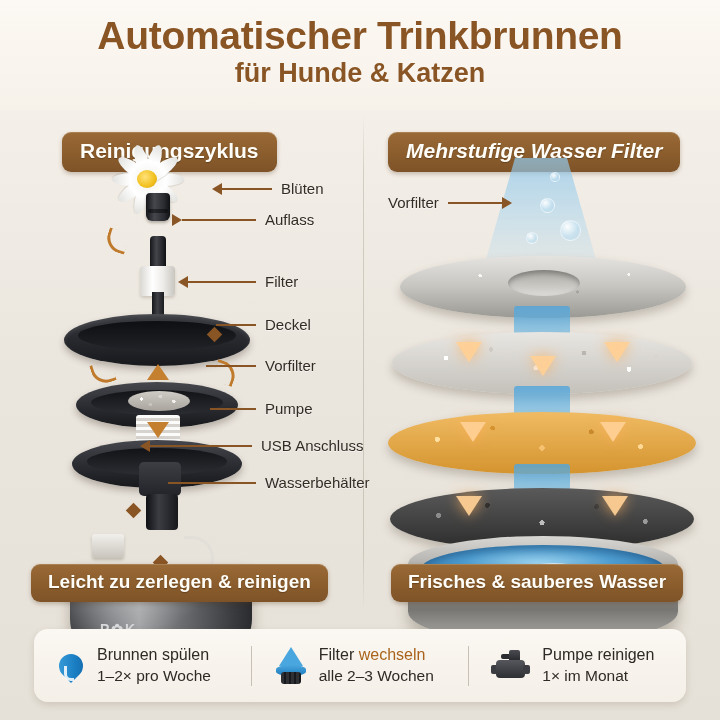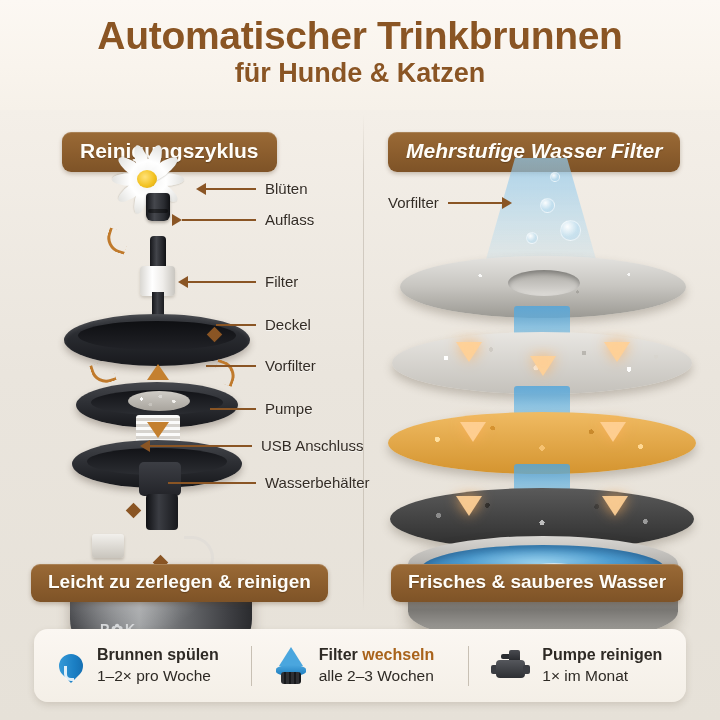--- a/index.html
+++ b/index.html
@@ -405,21 +405,21 @@
     gap: 11px;
     padding-left: 22px;
     position: relative;
   }
   .care-sep {
     width: 1px; height: 40px;
     background: #c8c0b4;
     flex: 0 0 auto;
   }
   .care-text { line-height: 1.28; }
-  .care-l1 { font-size: 16px; font-weight: 700; color: #2e2a25; white-space: nowrap; }
+  .care-l1 { font-size: 16px; font-weight: 400; color: #2e2a25; white-space: nowrap; }
   .care-l1 .hl { color: #a9631b; }
   .care-l2 { font-size: 15.5px; color: #2e2a25; white-space: nowrap; }
 
   .icon-drop {
     position: relative; width: 30px; height: 38px; flex: 0 0 auto;
   }
   .icon-drop::before {
     content:""; position:absolute; left:3px; top:2px;
     width: 24px; height: 24px;
     background: linear-gradient(135deg, #3fa2dd 0%, #1b7fc4 60%, #1367a8 100%);
@@ -544,21 +544,21 @@
 
         <div class="base">
           <div class="base-rim"></div>
           <div class="base-logo">P✿K</div>
         </div>
 
         <div class="diamond" style="left:128px; top:395px"></div>
         <div class="diamond" style="left:155px; top:447px"></div>
       </div>
 
-      <div class="callout ltr" style="left:196px; top:70px">
+      <div class="callout ltr" style="left:212px; top:70px">
         <div class="arrow left"></div>
         <div class="line" style="width:50px"></div>
         <div class="ctext">Blüten</div>
       </div>
 
       <div class="callout ltr" style="left:172px; top:101px">
         <div class="arrow right"></div>
         <div class="line" style="width:74px"></div>
         <div class="ctext">Auflass</div>
       </div>

